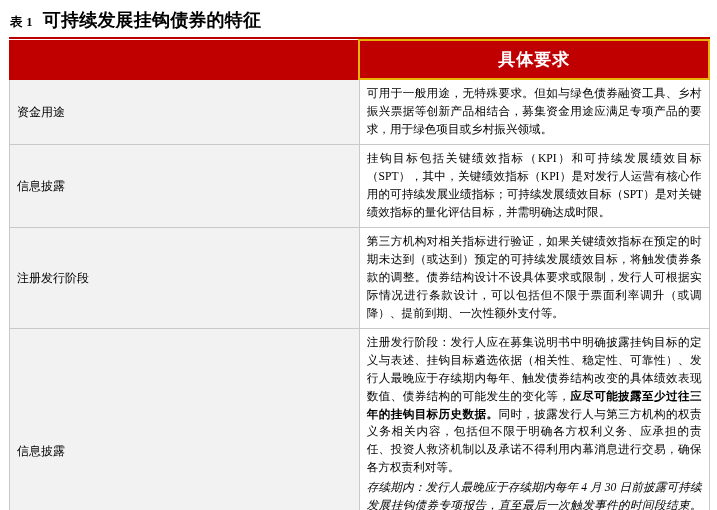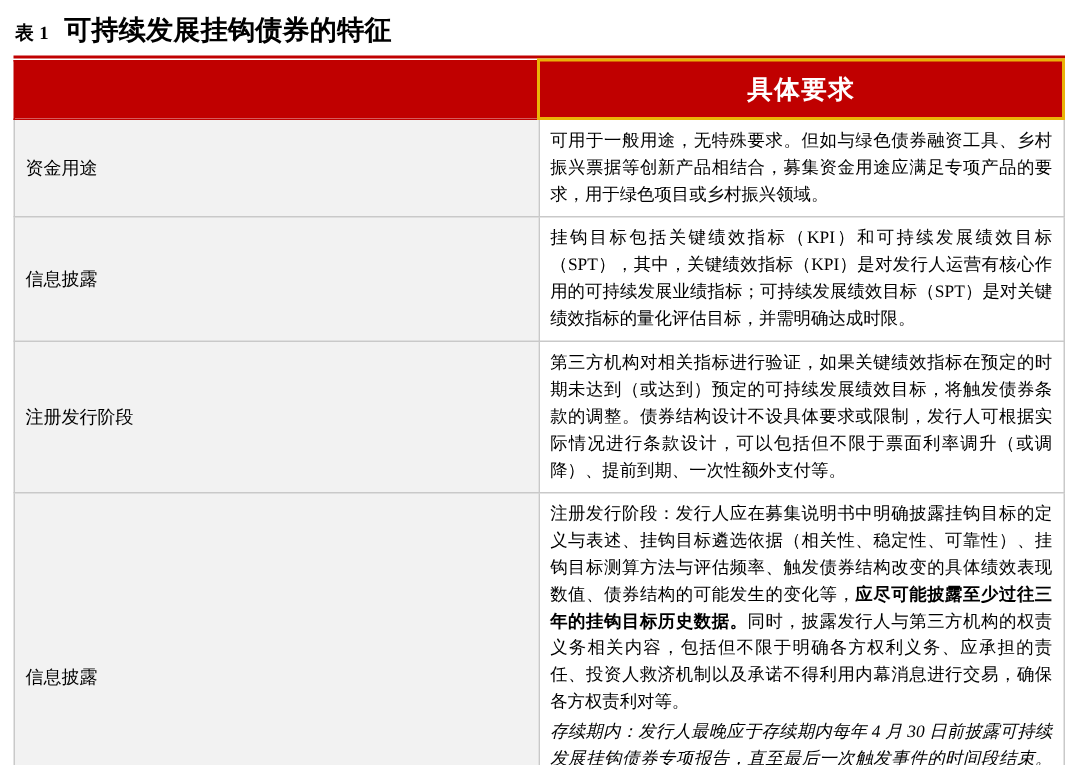--- a/index.html
+++ b/index.html
@@ -128,20 +128,20 @@
         </tr>
         <tr>
           <td class="label">注册发行阶段</td>
           <td class="content">
             <p><span>第三方机构对相关指标进行验证，如果关键绩效指标在预定的时期未达到（或达到）预定的可持续发展绩效目标，将触发债券条款的调整。债券结构设计不设具体要求或限制，发行人可根据实际情况进行条款设计，可以包括但不限于票面利率调升（或调降）、提前到期、一次性额外支付等。</span></p>
           </td>
         </tr>
         <tr>
           <td class="label">信息披露</td>
           <td class="content">
-            <p><span>注册发行阶段：发行人应在募集说明书中明确披露挂钩目标的定义与表述、挂钩目标遴选依据（相关性、稳定性、可靠性）、挂钩目标测算方法与评估频率、触发债券结构改变的具体绩效表现数值、债券结构的可能发生的变化等，</span><span class="b">应尽可能披露至少过往三年的挂钩目标历史数据。</span><span>同时，披露发行人与第三方机构的权责义务相关内容，包括但不限于明确各方权利义务、应承担的责任、投资人救济机制以及承诺不得利用内幕消息进行交易，确保各方权责利对等。</span></p>
+            <p><span>注册发行阶段：发行人应在募集说明书中明确披露挂钩目标的定义与表述、挂钩目标遴选依据（相关性、稳定性、可靠性）、发行人最晚应于存续期内每年、触发债券结构改变的具体绩效表现数值、债券结构的可能发生的变化等，</span><span class="b">应尽可能披露至少过往三年的挂钩目标历史数据。</span><span>同时，披露发行人与第三方机构的权责义务相关内容，包括但不限于明确各方权利义务、应承担的责任、投资人救济机制以及承诺不得利用内幕消息进行交易，确保各方权责利对等。</span></p>
             <p><span class="i">存续期内：发行人最晚应于存续期内每年 4 月 30 日前披露可持续发展挂钩债券专项报告，直至最后一次触发事件的时间段结束。报告内容包括但不限于报告期内的绩效结果、实现可持续发展效益、挂钩目标绩效结果对债券结构所产生的影响，以及任何有助于投资人了解发行人相关的信息。</span></p>
           </td>
         </tr>
       </tbody>
   </table>
 
 </div>
 
 </body></html>

